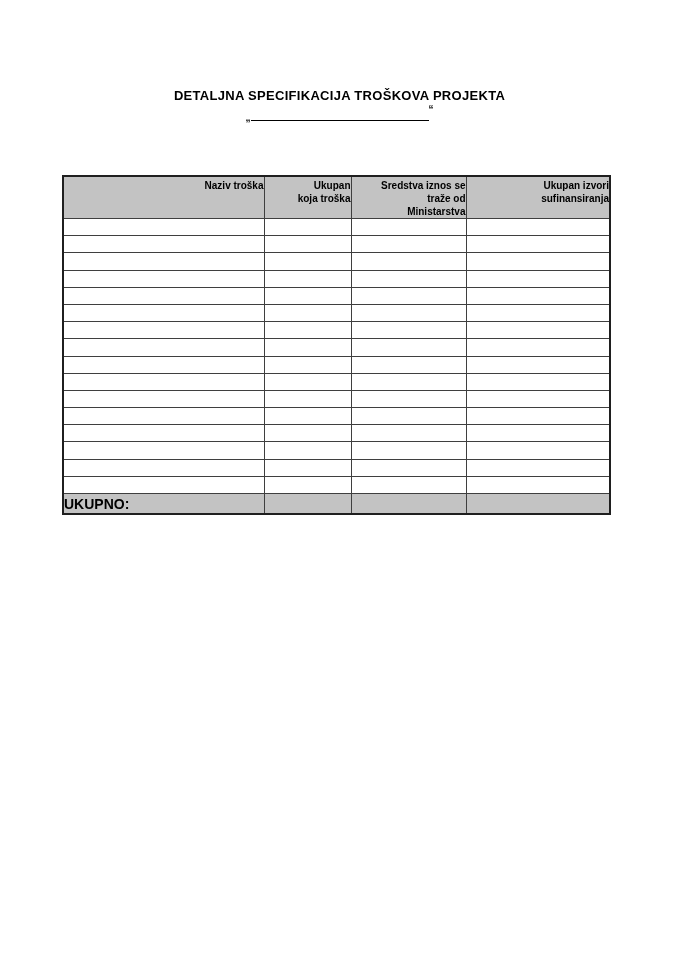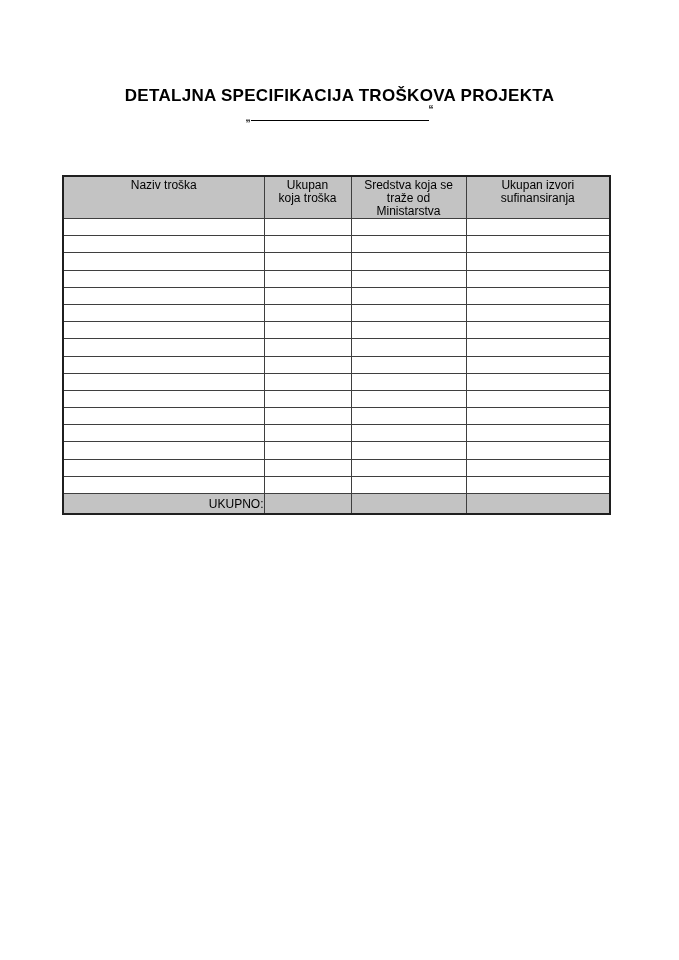--- a/index.html
+++ b/index.html
@@ -18,21 +18,21 @@
     position: relative;
     width: 679px;
     height: 960px;
     background: #ffffff;
     overflow: hidden;
   }
   .doc-title {
     margin: 0;
     padding-top: 87px;
     text-align: center;
-    font-size: 17px;
+    font-size: 13px;
     line-height: 17px;
     font-weight: bold;
     letter-spacing: 0.3px;
   }
   .subtitle-line {
     margin-top: 3px;
     height: 20px;
     text-align: center;
     font-size: 10px;
     font-weight: bold;
@@ -61,41 +61,41 @@
     border: 2px solid var(--outer-color);
   }
   .cost-table th,
   .cost-table td {
     border: 1px solid var(--line-color);
     padding: 0;
     overflow: hidden;
   }
   .cost-table thead th {
     background: var(--header-bg);
-    font-size: 12px;
+    font-size: 10px;
     line-height: 13px;
-    font-weight: normal;
-    text-align: center;
+    font-weight: bold;
+    text-align: right;
     vertical-align: top;
     height: 39px;
     padding-top: 2px;
     white-space: pre-line;
   }
   .cost-table tbody td {
     height: 16.2px;
     background: #ffffff;
   }
   .cost-table tfoot td {
     background: var(--header-bg);
     height: 19px;
   }
   .cost-table tfoot td.total-label {
-    font-size: 12px;
-    font-weight: normal;
-    text-align: right;
+    font-size: 14px;
+    font-weight: bold;
+    text-align: left;
     vertical-align: middle;
   }
   col.c1 { width: 201px; }
   col.c2 { width: 87px; }
   col.c3 { width: 115px; }
   col.c4 { width: 144px; }
 </style>
 </head>
 <body>
 
@@ -112,21 +112,21 @@
       <col class="c1">
         <col class="c2">
         <col class="c3">
         <col class="c4">
     </colgroup>
     <thead>
       <tr>
         <th>Naziv troška</th>
         <th>Ukupan
 koja troška</th>
-        <th>Sredstva koja se
+        <th>Sredstva iznos se
 traže od
 Ministarstva</th>
         <th>Ukupan izvori
 sufinansiranja</th>
       </tr>
     </thead>
     <tbody>
 
     <tr>
           <td></td>

